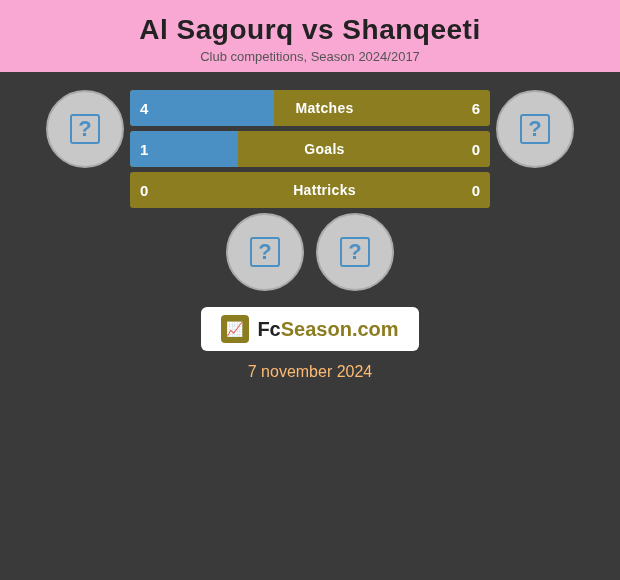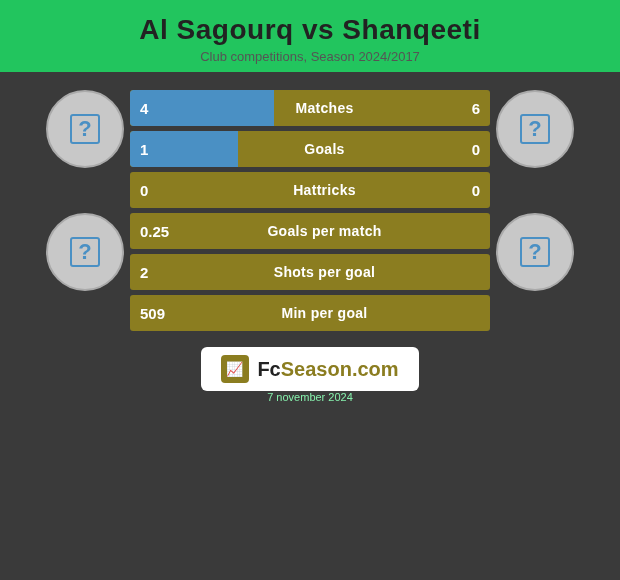--- a/index.html
+++ b/index.html
@@ -10,21 +10,21 @@
       background-color: #3a3a3a;
       font-family: Arial, sans-serif;
       display: flex;
       flex-direction: column;
       align-items: center;
       overflow: hidden;
     }
 
     .header {
       width: 100%;
-      background-color: #22c55e;
+      background-color: #f9a8d4;
       text-align: center;
       padding: 14px 20px 8px;
     }
 
     .main-title {
       font-size: 28px;
       font-weight: bold;
       color: #222;
       letter-spacing: 0.5px;
     }
@@ -206,22 +206,23 @@
       font-size: 20px;
       font-weight: bold;
       color: #222;
     }
 
     .logo-text span {
       color: #8b7d20;
     }
 
     .date-text {
-      color: #86efac;
-      font-size: 11px;
+      color: #fdba74;
+      font-size: 16px;
+      margin-top: 12px;
       text-align: center;
     }
   </style>
 </head>
 <body>
 
 <div class="header">
   <div class="main-title">Al Sagourq vs Shanqeeti</div>
   <div class="subtitle">Club competitions, Season 2024/2017</div>
 </div>
@@ -268,40 +269,20 @@
     </div>
   </div>
 
   <div class="second-row">
     <div class="second-avatar">
       <div class="avatar-circle">
         <div class="question">?</div>
       </div>
     </div>
 
-    <div class="second-stats" id="stats-bottom">
-    <div class="stat-row">
-          <div class="stat-bar">
-            <div class="left-val">0.25</div>
-            <div class="label">Goals per match</div>
-          </div>
-        </div>
-        <div class="stat-row">
-          <div class="stat-bar">
-            <div class="left-val">2</div>
-            <div class="label">Shots per goal</div>
-          </div>
-        </div>
-        <div class="stat-row">
-          <div class="stat-bar">
-            <div class="left-val">509</div>
-            <div class="label">Min per goal</div>
-          </div>
-        </div>
-      </div>
 
     <div class="second-avatar">
       <div class="avatar-circle">
         <div class="question">?</div>
       </div>
     </div>
   </div>
 
   <div class="logo-area">
     <div class="logo-icon">📈</div>

